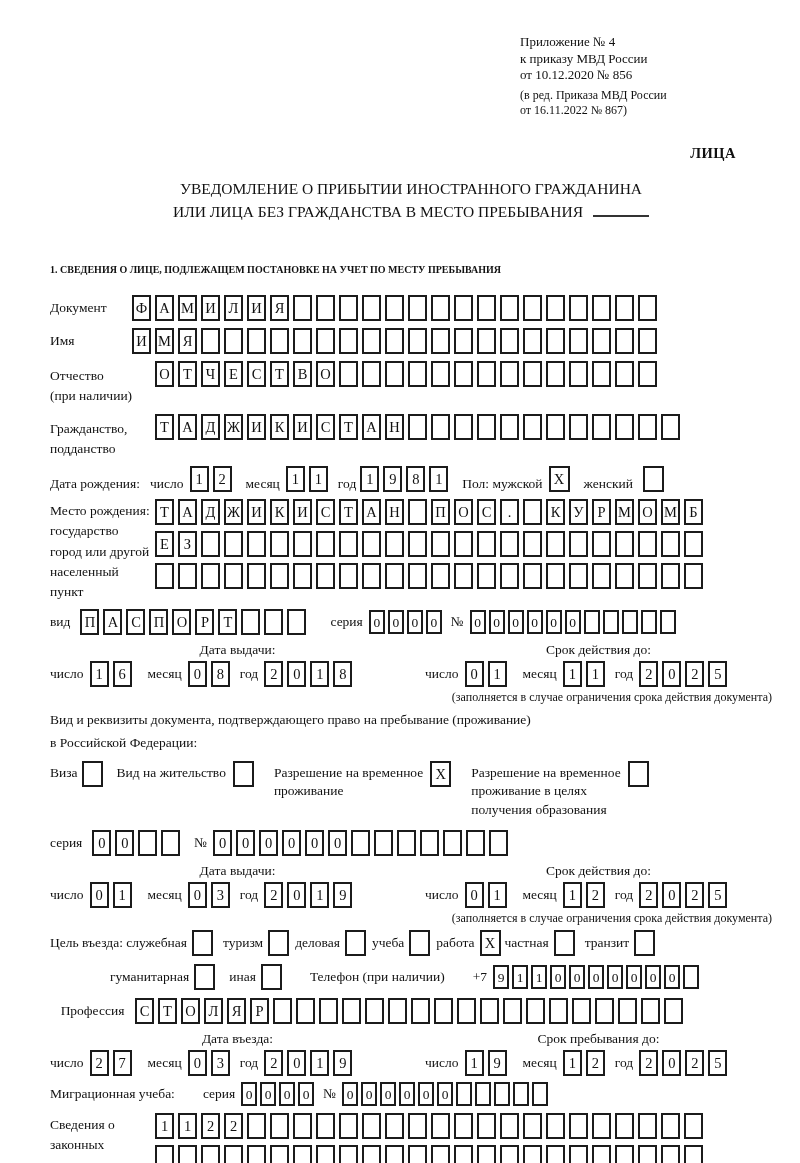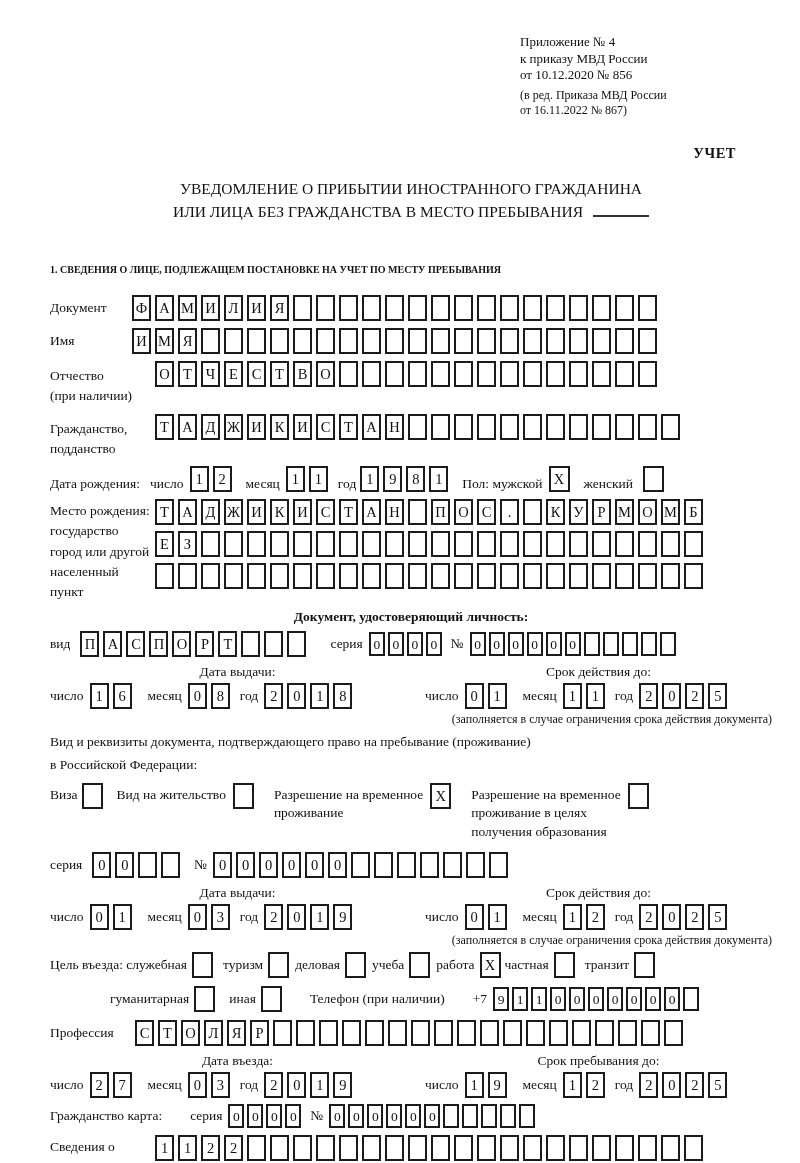--- a/index.html
+++ b/index.html
@@ -78,21 +78,21 @@
 
   <div class="doc-ref">
     <div>Приложение № 4</div>
     <div>к приказу МВД России</div>
     <div>от 10.12.2020 № 856</div>
     <div class="amend">
       <div>(в ред. Приказа МВД России</div>
       <div>от 16.11.2022 № 867)</div>
     </div>
   </div>
-  <div class="forma">УЧЕТ</div>
+  <div class="forma">ЛИЦА</div>
 
   <div class="title">
     <div>УВЕДОМЛЕНИЕ О ПРИБЫТИИ ИНОСТРАННОГО ГРАЖДАНИНА</div>
     <div>
       <span>ИЛИ ЛИЦА БЕЗ ГРАЖДАНСТВА В МЕСТО ПРЕБЫВАНИЯ</span><span class="blank-line"></span>
     </div>
   </div>
 
   <div class="section-heading">1. СВЕДЕНИЯ О ЛИЦЕ, ПОДЛЕЖАЩЕМ ПОСТАНОВКЕ НА УЧЕТ ПО МЕСТУ ПРЕБЫВАНИЯ</div>
 
@@ -318,21 +318,20 @@
           <span class="cell"></span>
           <span class="cell"></span>
           <span class="cell"></span>
           <span class="cell"></span>
           <span class="cell"></span>
           <span class="cell"></span>
         </div>
     </div>
   </div>
 
-  <div class="center-b">Документ, удостоверяющий личность:</div>
 
   <div class="row" style="align-items:center;">
     <span>вид</span>
     <span class="grid gap10">
         <span class="cell">П</span>
         <span class="cell">А</span>
         <span class="cell">С</span>
         <span class="cell">П</span>
         <span class="cell">О</span>
         <span class="cell">Р</span>
@@ -546,21 +545,21 @@
         <span class="cell">0</span>
         <span class="cell">0</span>
         <span class="cell">0</span>
         <span class="cell">0</span>
         <span class="cell">0</span>
         <span class="cell"></span>
       </span>
   </div>
 
   <div class="row">
-    <div class="lblcol" style="flex-basis:85px;">Профессия</div>
+    <div class="lblcol" style="flex-basis:85px;text-align:center;">Профессия</div>
     <div class="grid">
         <span class="cell">С</span>
         <span class="cell">Т</span>
         <span class="cell">О</span>
         <span class="cell">Л</span>
         <span class="cell">Я</span>
         <span class="cell">Р</span>
         <span class="cell"></span>
         <span class="cell"></span>
         <span class="cell"></span>
@@ -623,21 +622,21 @@
             <span class="cell">2</span>
             <span class="cell">0</span>
             <span class="cell">2</span>
             <span class="cell">5</span>
           </span>
       </div>
     </div>
   </div>
 
   <div class="row" style="align-items:center; margin-top:6px;">
-    <span>Гражданство карта:</span>
+    <span>Миграционная учеба:</span>
     <span class="gap28">серия</span>
     <span class="grid sm gap6">
         <span class="cell">0</span>
         <span class="cell">0</span>
         <span class="cell">0</span>
         <span class="cell">0</span>
       </span>
     <span class="gap6">№</span>
     <span class="grid sm gap6">
         <span class="cell">0</span>

